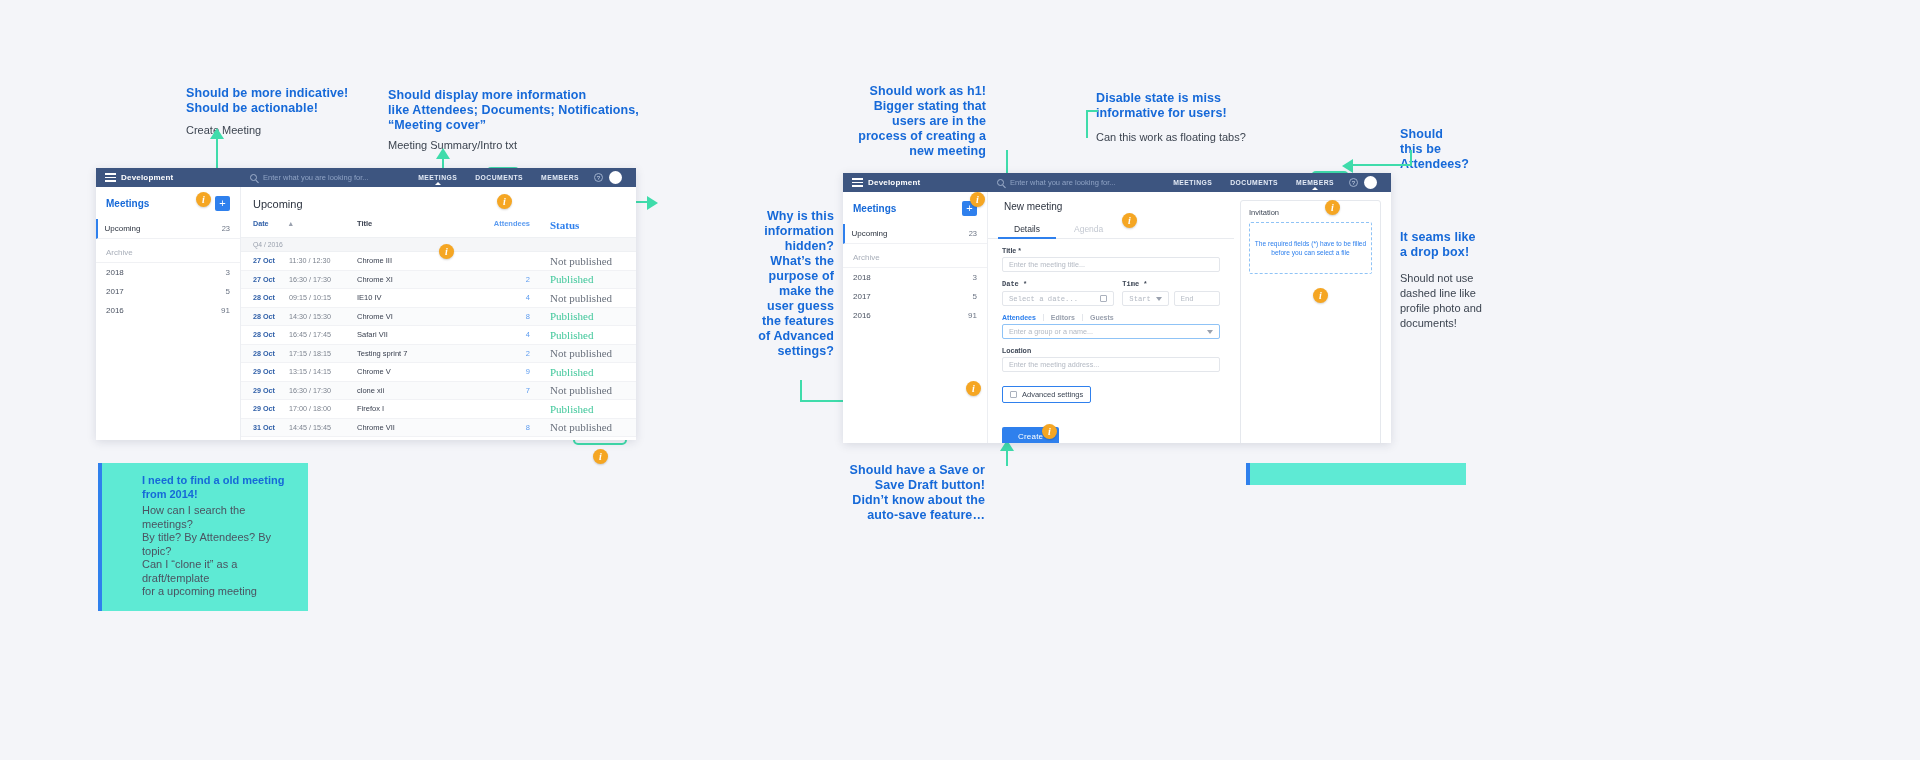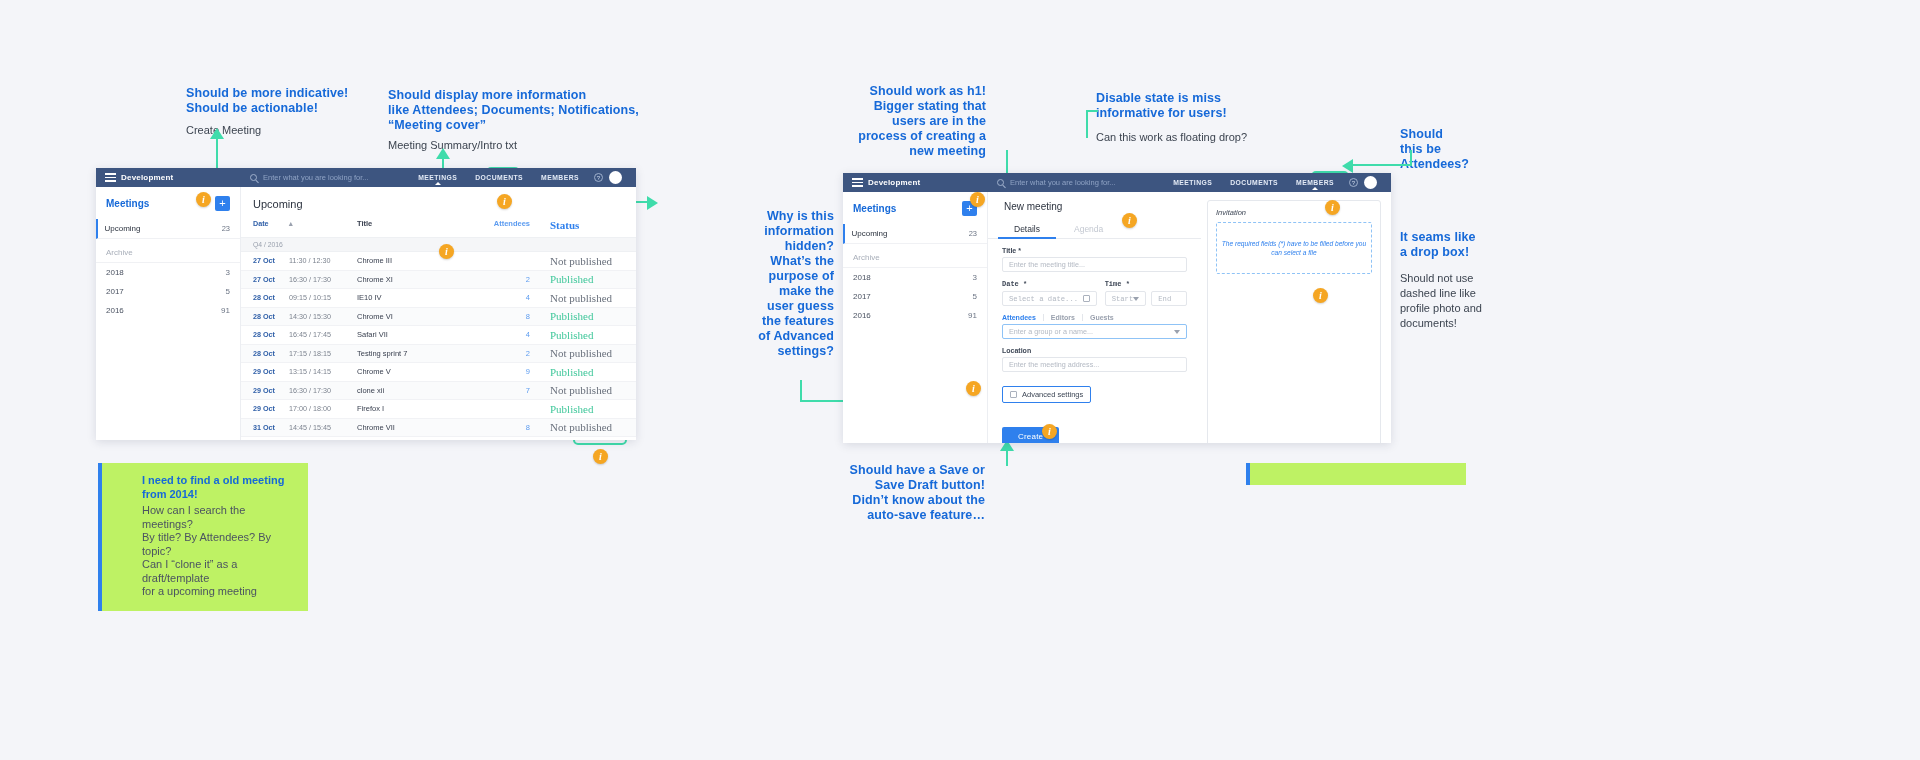--- a/index.html
+++ b/index.html
@@ -210,37 +210,36 @@
     padding: 3px 7px; font-size: 7.5px; color: #3d4655;
     display: flex; align-items: center; gap: 5px;
   }
   .chk { width: 7px; height: 7px; border: 1px solid #aab1bd; border-radius: 1px; }
   .createbtn {
     margin: 24px 0 0 14px; background: #2f80ed; color: #fff;
     font-size: 8px; padding: 5px 16px; border-radius: 2px;
     display: inline-block; letter-spacing: .2px;
   }
   .invite-panel {
-    width: 174px; margin: 8px 10px 0 6px;
+    width: 141px; margin: 8px 10px 0 6px;
     border: 1px solid #e5e8ed; border-radius: 3px; padding: 7px 8px 10px 8px;
     background: #fff;
-    font-style: italic;
   }
   .invite-t { font-size: 7.5px; color: #3d4655; margin-bottom: 5px; }
   .dropzone {
     border: 1.3px dashed #8fc3f6; border-radius: 2px;
     min-height: 52px; display: flex; align-items: center; justify-content: center;
     text-align: center; font-size: 6.6px; color: #2f80ed; line-height: 9px;
     padding: 4px;
   }
 
   
   .qcard {
     position: absolute;
-    background: #bef264;
+    background: #5eead4;
     border-left: 4px solid #2f80ed;
     padding: 10px 14px 12px 40px;
   }
   .qperson {
     position: absolute; left: 14px; top: 13px;
     width: 16px; height: 16px;
   }
   .qperson .h { width: 7px; height: 7px; border-radius: 50%; background: #2f80ed; margin: 0 auto; }
   .qperson .b { width: 14px; height: 7px; border-radius: 7px 7px 0 0; background: #2f80ed; margin-top: 1.5px; }
   .qhead-t { color: #1669d8; font-size: 11px; font-weight: bold; line-height: 14px; }
@@ -273,21 +272,21 @@
 settings?</span></div>
 
   <div class="anno r" style="left:850px; top:84px; width:136px;"><span style="white-space:pre-line">Should work as h1!
 Bigger stating that
 users are in the
 process of creating a
 new meeting</span></div>
 
   <div class="anno" style="left:1096px; top:91px; width:160px;"><span style="white-space:pre-line">Disable state is miss
 informative for users!</span></div>
-  <div class="sub" style="left:1096px; top:130px; width:180px;">Can this work as floating drop?</div>
+  <div class="sub" style="left:1096px; top:130px; width:180px;">Can this work as floating tabs?</div>
 
   <div class="anno" style="left:1400px; top:127px; width:80px;"><span style="white-space:pre-line">Should
 this be
 Attendees?</span></div>
 
   <div class="anno" style="left:1400px; top:230px; width:110px;"><span style="white-space:pre-line">It seams like
 a drop box!</span></div>
   <div class="sub" style="left:1400px; top:271px; width:120px;"><span style="white-space:pre-line">Should not use
 dashed line like
 profile photo and

